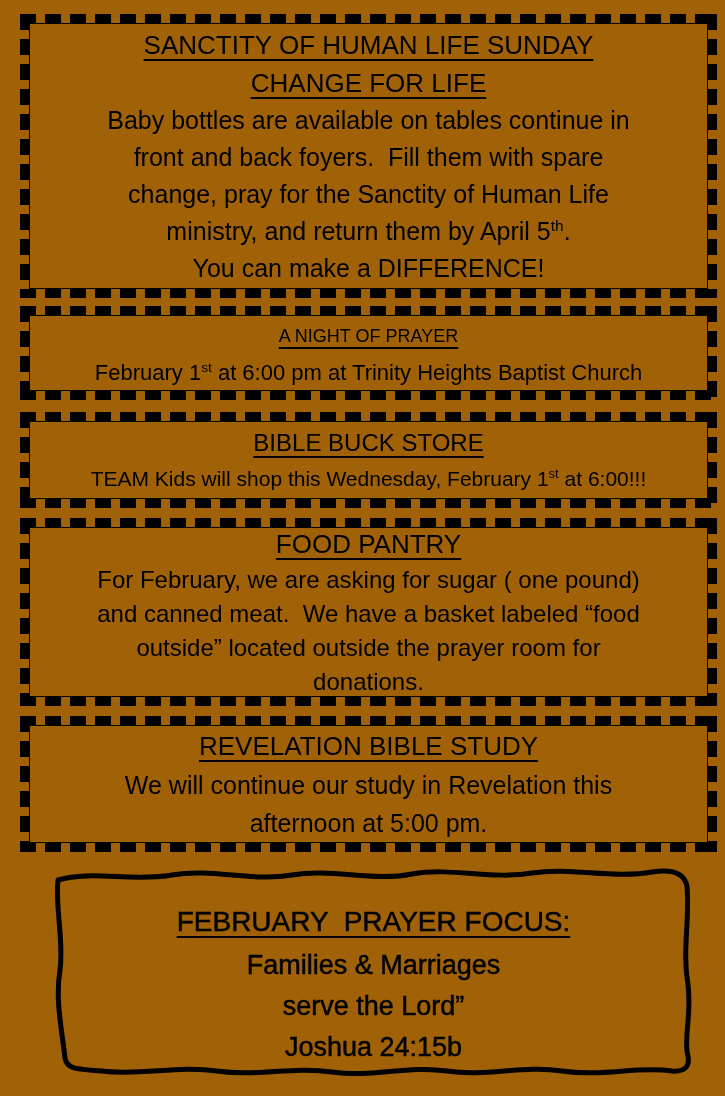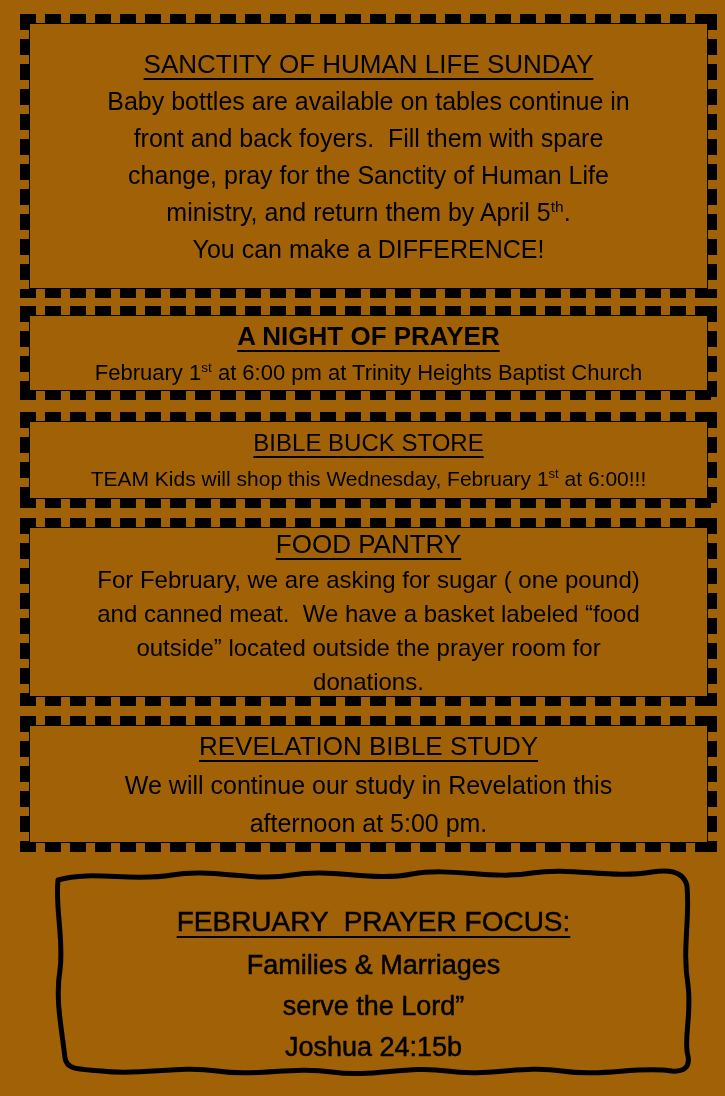--- a/index.html
+++ b/index.html
@@ -59,21 +59,21 @@
   
   .box-1{height:284px;margin:14px 8px 0 20px;}
   .box-2{height:94px; margin:8px 8px 0 20px;}
   .box-3{height:96px; margin:12px 8px 0 20px;}
   .box-4{height:188px;margin:10px 8px 0 20px;}
   .box-5{height:136px;margin:10px 8px 0 20px;}
   .box-6{height:226px;margin:8px 20px 0 42px;}
   
   .box-1 .heading{font-size:26px;line-height:38px;}
   .box-1 .line{font-size:25px;line-height:37px;}
-  .box-2 .heading{font-size:26px;line-height:40px;font-weight:bold;}
+  .box-2 .heading{font-size:18px;line-height:40px;}
   .box-2 .line{font-size:22px;line-height:34px;}
   .box-3 .heading{font-size:24px;line-height:38px;}
   .box-3 .line{font-size:21px;line-height:34px;}
   .box-4 .heading{font-size:26px;line-height:38px;}
   .box-4 .line{font-size:24px;line-height:34px;}
   .box-5 .heading{font-size:26px;line-height:40px;}
   .box-5 .line{font-size:25px;line-height:38px;}
   .box-6 .heading{font-size:28px;line-height:46px;}
   .box-6 .line{font-size:27px;line-height:41px;}
   .box-6 .content{ -webkit-text-stroke:0.5px #000; padding:10px 30px 0 30px;}
@@ -85,20 +85,21 @@
   }
 </style>
 </head>
 <body>
 
 <div class="page">
 
   <section class="box dashed box-1">
     <div class="content">
       <div class="heading"><span class="u">SANCTITY OF HUMAN LIFE SUNDAY</span></div>
+      <div class="heading"><span class="u">CHANGE FOR LIFE</span></div>
       <div class="line">Baby bottles are available on tables continue in</div>
       <div class="line">front and back foyers.  Fill them with spare</div>
       <div class="line">change, pray for the Sanctity of Human Life</div>
       <div class="line"><span>ministry, and return them by April 5</span><sup>th</sup><span>.</span></div>
       <div class="line">You can make a DIFFERENCE!</div>
     </div>
   </section>
 
   <section class="box dashed box-2">
     <div class="content">

